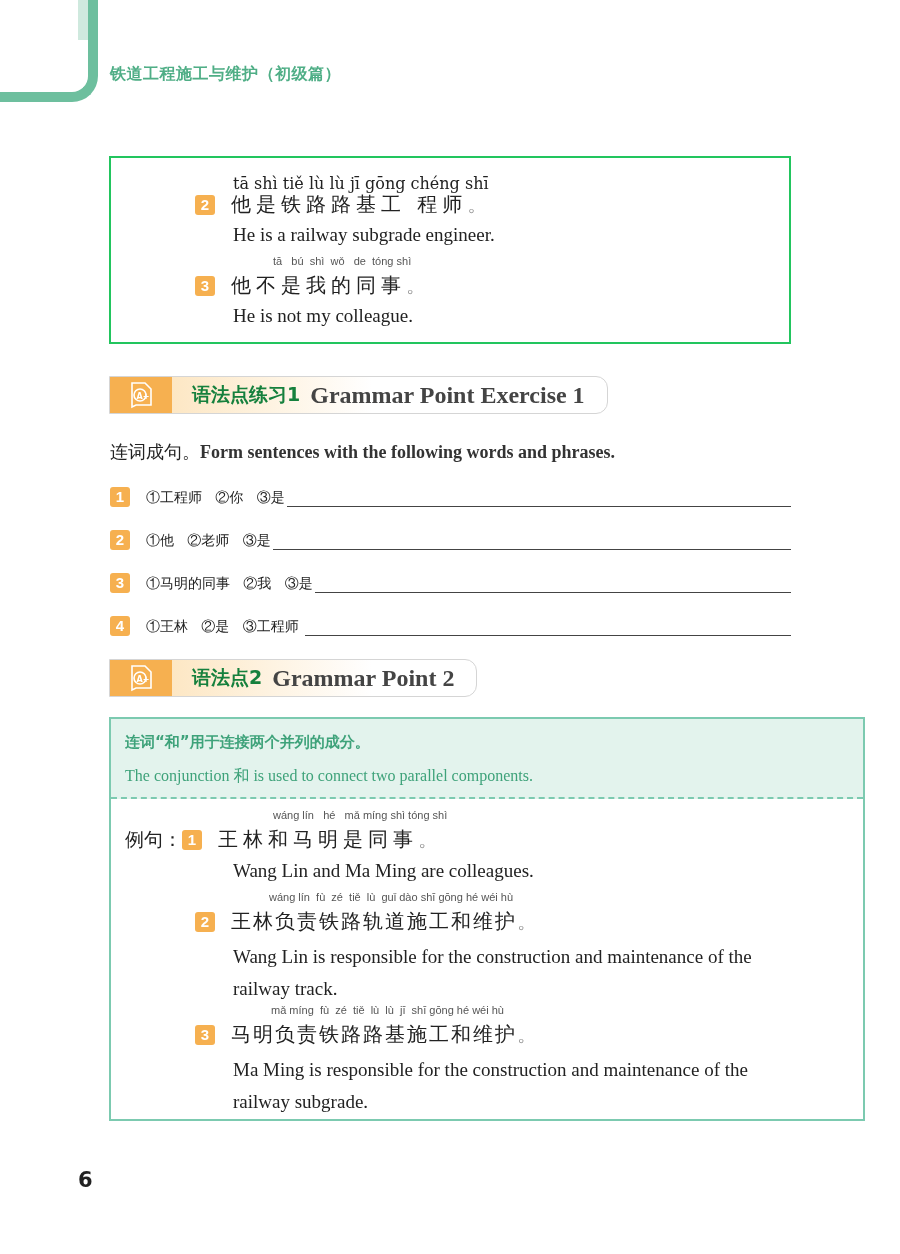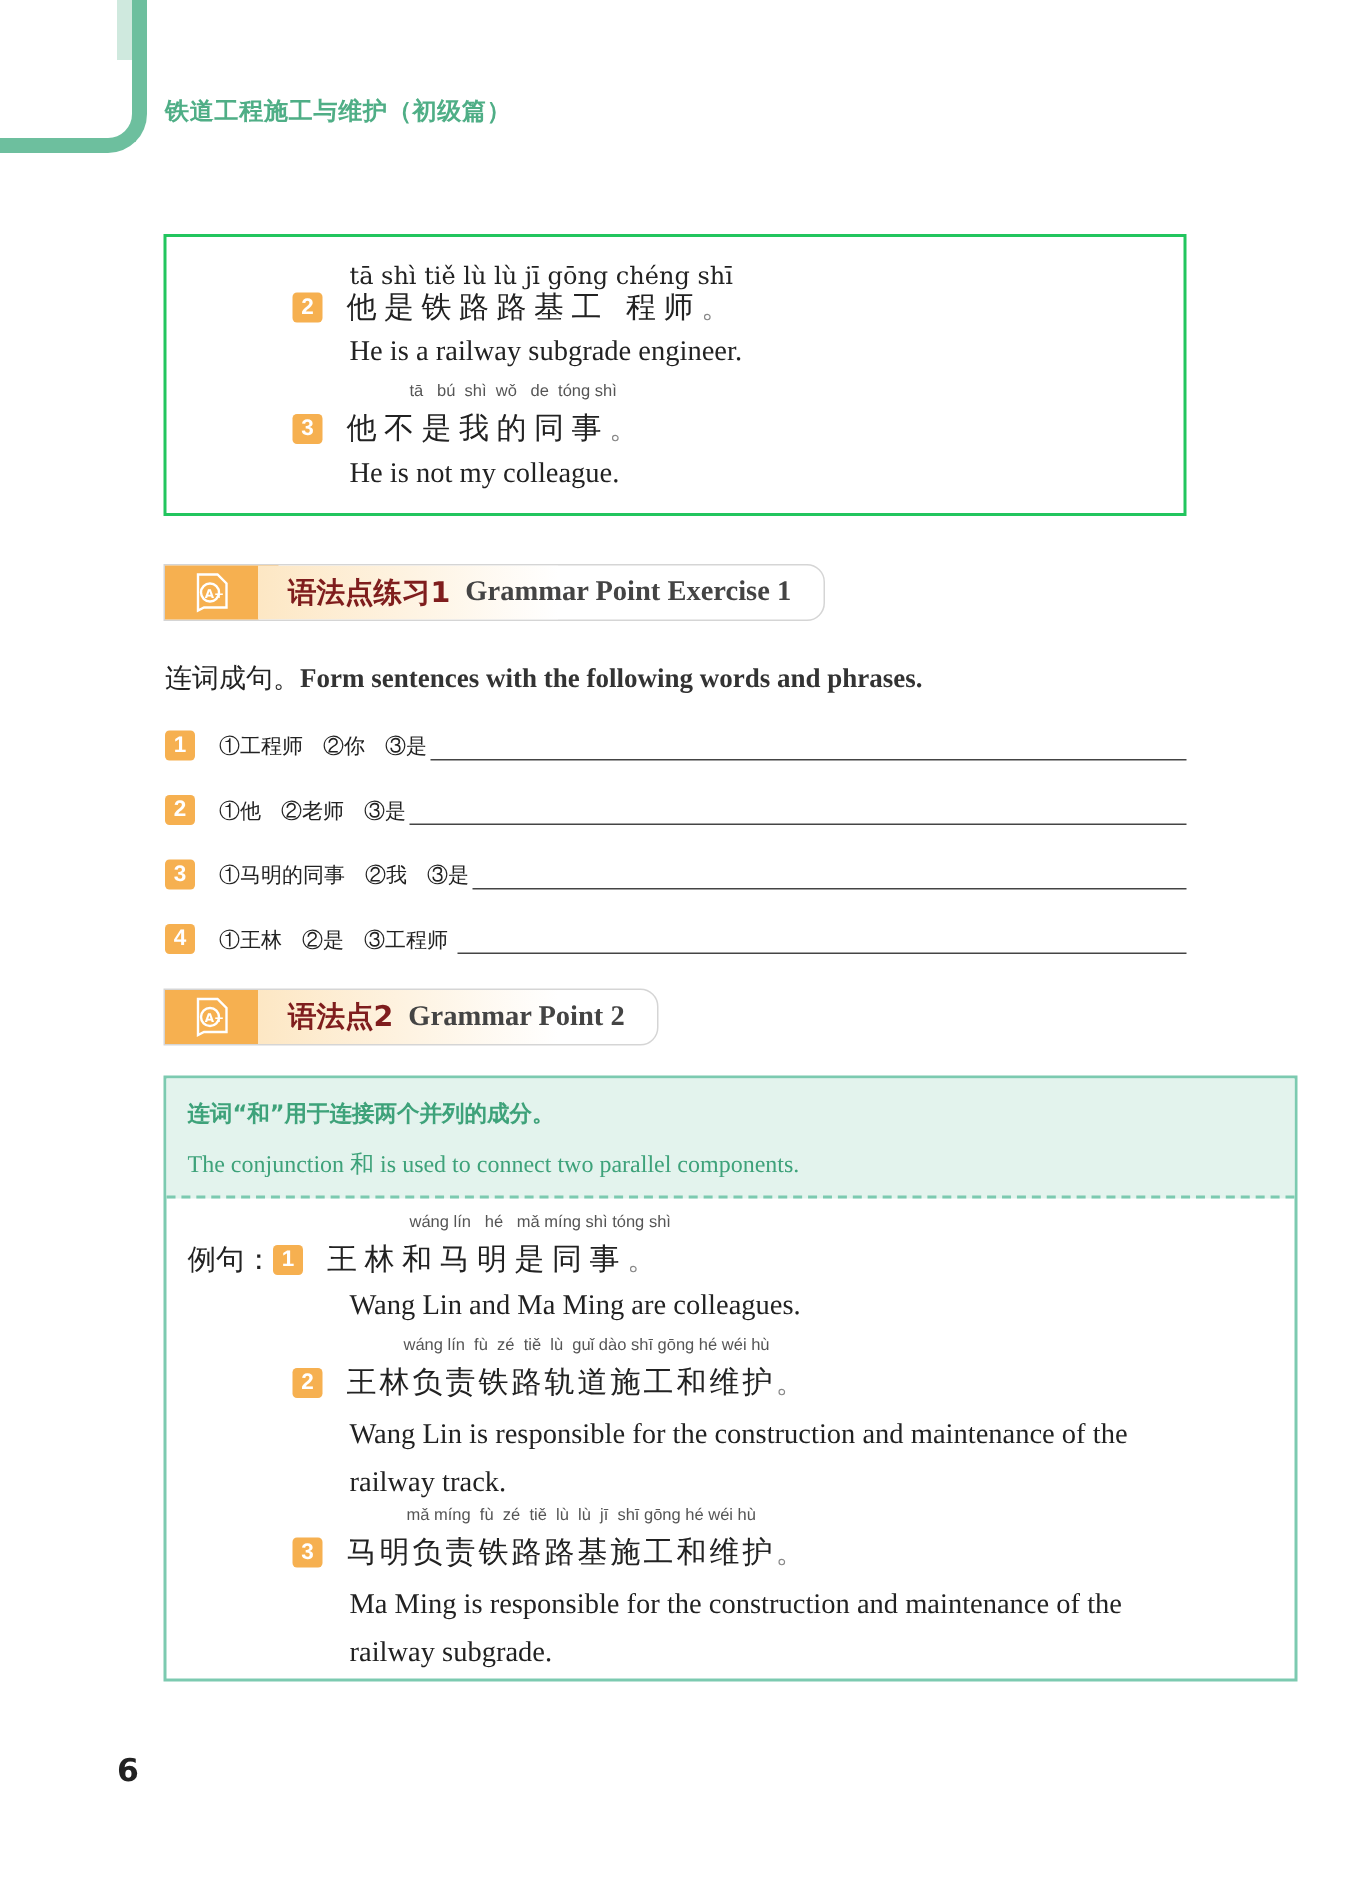--- a/index.html
+++ b/index.html
@@ -16,22 +16,22 @@
   .hanzi { font-family:"DejaVu Serif", serif; font-size:20px; color:#222; letter-spacing:5px; white-space:pre; }
   .eng { font-family:"Liberation Serif", serif; font-size:19px; color:#222; }
   .num { display:inline-block; width:20px; height:20px; background:#f6b050; color:#fff; border-radius:3px;
          font-family:"Liberation Sans", sans-serif; font-weight:bold; font-size:15px; text-align:center; line-height:20px;
          vertical-align:middle; }
   .section-head { position:absolute; left:109px; height:38px; border:1px solid #d5d5d5; border-radius:0 12px 12px 0;
                   display:flex; align-items:center; box-sizing:border-box; background:#fff; overflow:hidden; }
   .section-head .tab { height:38px; width:62px; background:#f6b050; position:relative; display:flex; align-items:center; justify-content:center; }
   .section-head .tab::after { content:""; position:absolute; right:-14px; top:0; border-top:38px solid #f6b050; border-right:14px solid transparent; }
   .section-head .fade { position:absolute; left:62px; top:0; bottom:0; width:200px; background:linear-gradient(90deg,#fde7c4,#ffffff); }
-  .section-head .cn { position:relative; margin-left:20px; font-family:"DejaVu Sans", sans-serif; font-weight:bold; font-size:19px; color:#7f1d1d;text-align:center; }
-  .section-head .en { position:relative; margin-left:10px; margin-right:22px; font-family:"Liberation Serif", serif; font-weight:bold; font-size:19px; color:#444; }
+  .section-head .cn { position:relative; margin-left:20px; font-family:"DejaVu Sans", sans-serif; font-weight:bold; font-size:19px; color:#15803d;text-align:center; }
+  .section-head .en { position:relative; margin-left:10px; margin-right:22px; font-family:"Liberation Serif", serif; font-weight:bold; font-size:24px; color:#444; }
   .instr { position:absolute; left:110px; top:440px; font-size:18px; }
   .instr .cn { font-family:"DejaVu Sans", sans-serif; font-size:18px; }
   .instr .en { font-family:"Liberation Serif", serif; font-weight:bold; font-size:18px; color:#333; }
   .q-row { position:absolute; left:110px; width:681px; display:flex; align-items:flex-end; height:26px; }
   .q-row .num { margin-right:16px; }
   .q-row .items { font-family:"DejaVu Serif", serif; font-size:14px; white-space:pre; }
   .q-row .line { flex:1; border-bottom:1.5px solid #444; margin-left:2px; height:20px; }
   .box2 { position:absolute; left:109px; top:717px; width:756px; height:404px; border:2px solid #7ccab0; box-sizing:border-box; }
   .box2 .top { background:#e3f3ed; height:78px; border-bottom:2px dashed #7ccab0; }
   .box2 .rule-cn { position:absolute; left:14px; top:14px; font-family:"DejaVu Sans", sans-serif; font-weight:bold; font-size:15px; color:#3ea27a; }

